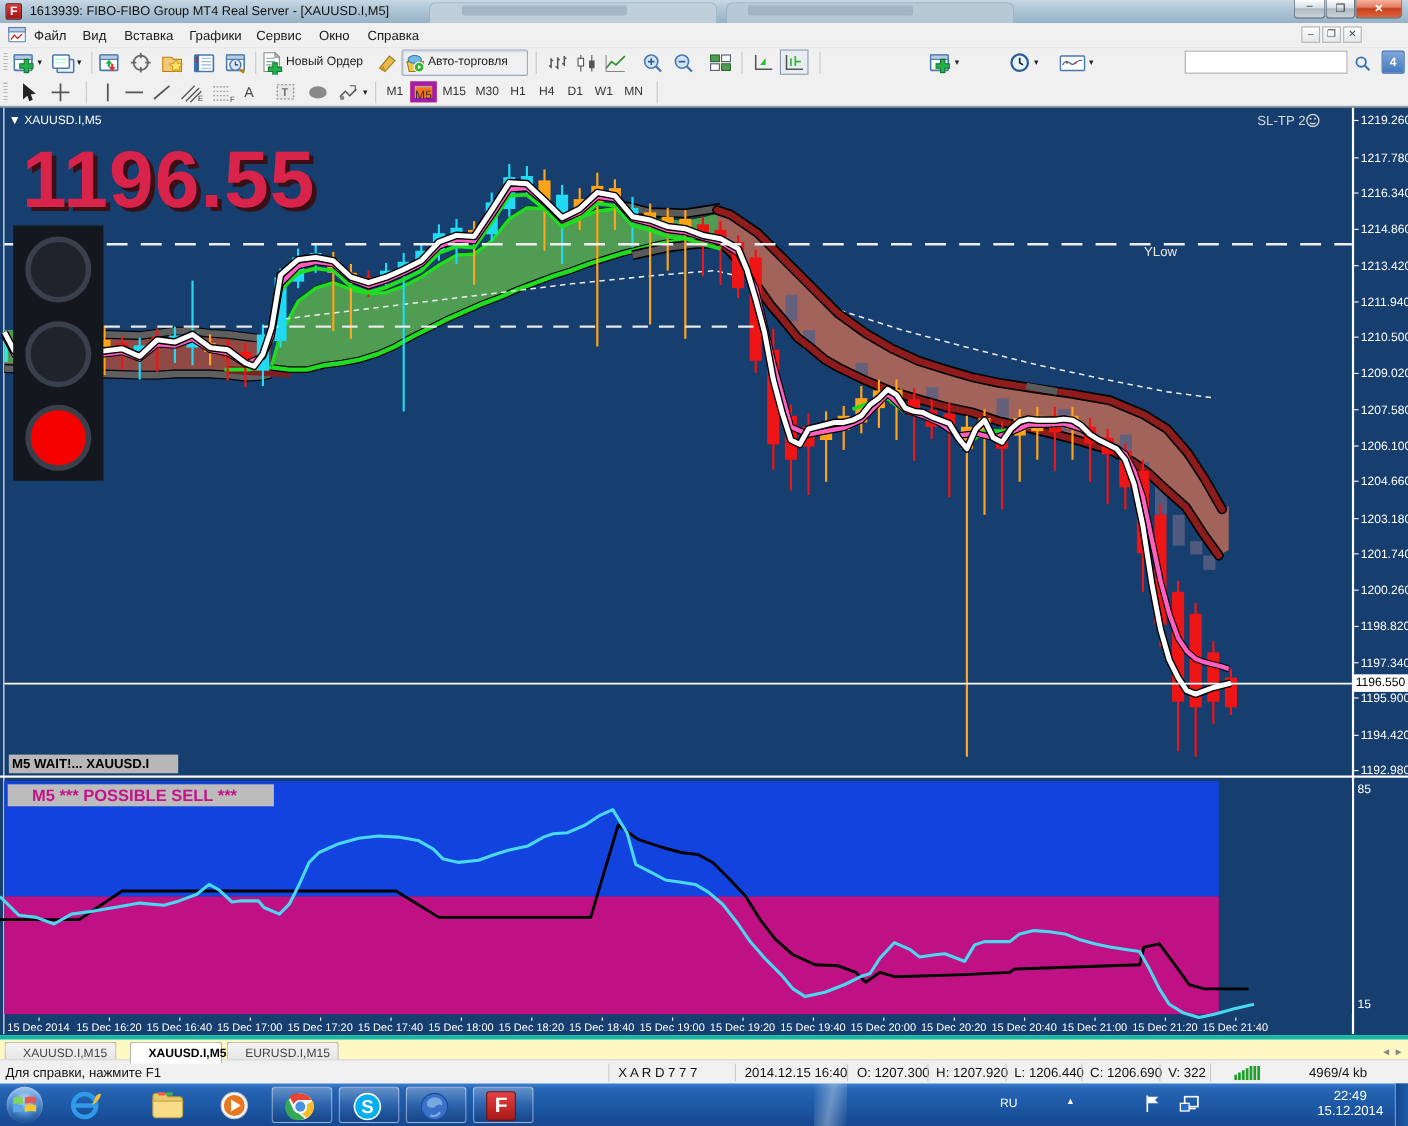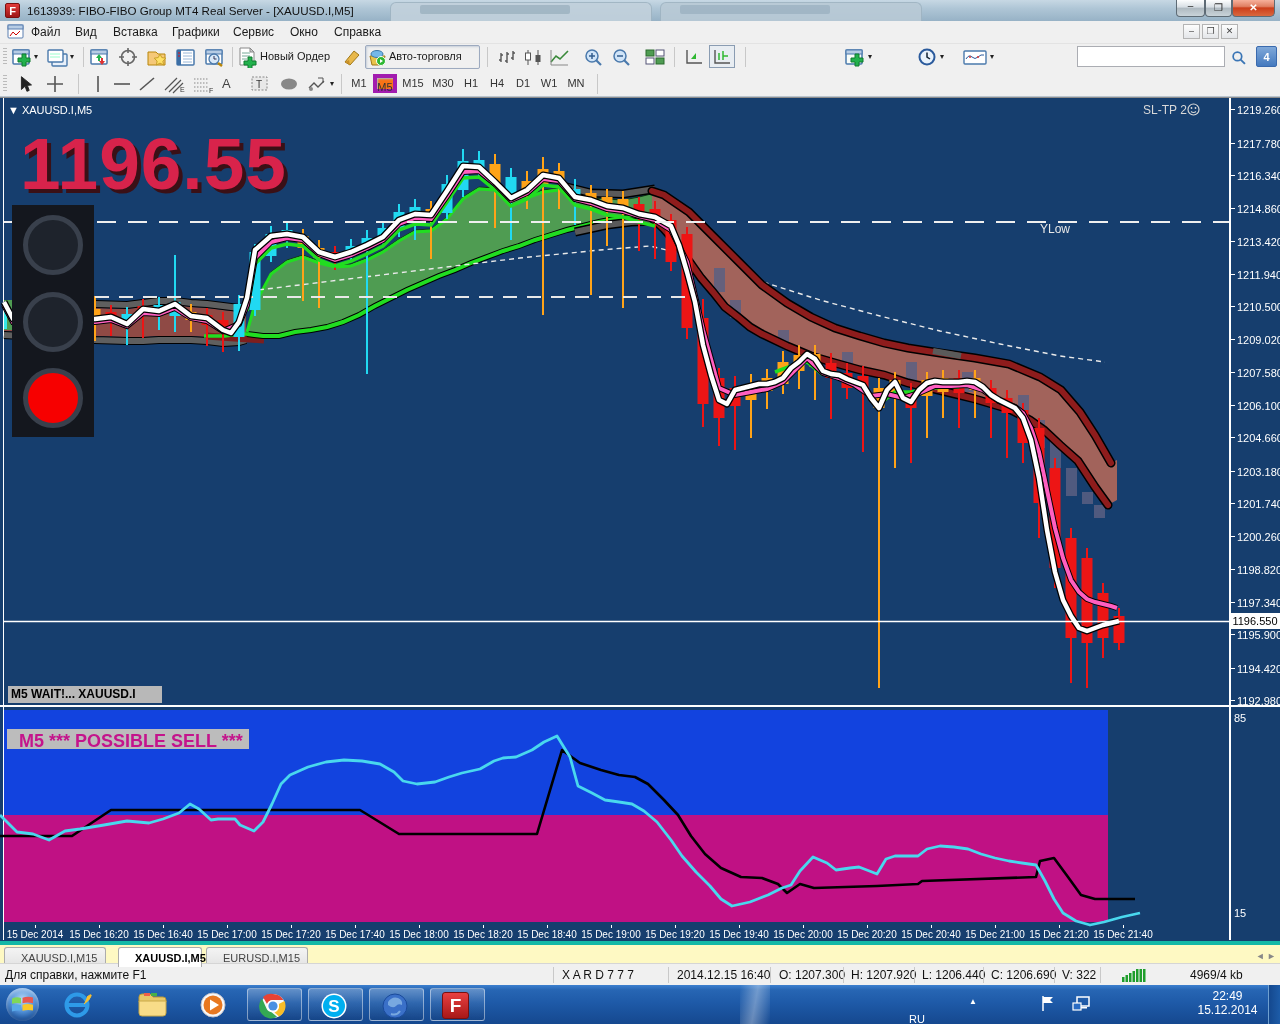--- a/index.html
+++ b/index.html
@@ -44,21 +44,21 @@
 
 .plab{position:absolute;left:1237px;font-size:11px;color:#FFF;width:60px}
 .ptick{position:absolute;left:1231px;width:4px;height:1px;background:#FFF}
 #pricebox{position:absolute;left:1230px;top:516px;width:50px;height:16px;background:#FFF;color:#000;font-size:11px;text-align:center;line-height:16px}
 
 #waitbox{position:absolute;left:8px;top:589px;width:154px;height:17px;background:#B8B8B8;color:#000;font-weight:bold;font-size:12px;padding:1px 0 0 3px}
 #oscsep{position:absolute;left:0px;top:608px;width:1280px;height:2px;background:#FFF}
 #oscpanel{position:absolute;left:4px;top:613px;width:1225px;height:212px;background:#163E6E}
 #oscblue{position:absolute;left:0px;top:0px;width:1104px;height:105px;background:#1243DF}
 #oscmag{position:absolute;left:0px;top:105px;width:1104px;height:107px;background:#C01184}
-#sellbox{position:absolute;left:3px;top:19px;width:242px;height:20px;background:#BCBCBC;color:#C4148C;font-weight:bold;font-size:18px;padding:2px 0 0 12px}
+#sellbox{position:absolute;left:3px;top:3px;width:242px;height:20px;background:#BCBCBC;color:#C4148C;font-weight:bold;font-size:15px;padding:2px 0 0 22px}
 #osc85{position:absolute;left:1234px;top:615px;font-size:11px;color:#FFF}
 #osc15{position:absolute;left:1234px;top:810px;font-size:11px;color:#FFF}
 
 #taxis{position:absolute;left:4px;top:828px;width:1276px;height:16px;color:#FFF;font-size:10px}
 .tlab{position:absolute;top:4px;width:76px;text-align:center;white-space:nowrap}
 .ttick{position:absolute;top:0;width:1px;height:3px;background:#FFF}
 
 #tabsrow{left:0;top:941px;width:1280px;height:22px;background:#fef9c3;border-top:4px solid #14b8a6}
 .ctab{position:absolute;top:2px;height:20px;font-size:11px;color:#444;padding:4px 10px 0 16px;border:1px solid #ACACAC;border-bottom:none;border-radius:3px 3px 0 0;background:linear-gradient(180deg,#F4F4F4,#E2E2E2)}
 .ctab.active{background:#FFF;font-weight:bold;color:#000;z-index:2}
@@ -674,21 +674,21 @@
         <circle cx="16" cy="16" r="12" fill="#3A70C8"></circle>
         <circle cx="16" cy="16" r="12" fill="none" stroke="#1A4A9A"></circle>
         <path d="M9 12 q4-6 10-4 q5 2 4 7 q-4-2-6 1 q-3 3-8-1 z" fill="#78A8E0"></path>
         <path d="M12 24 q6 2 9-3" stroke="#78A8E0" fill="none" stroke-width="2"></path>
       </svg>
     </div>
 <div class="tbicon open" style="left:430px">
       <div style="position:absolute;left:11px;top:3px;width:27px;height:27px;background:linear-gradient(180deg,#E84040,#A81818);border-radius:3px;border:1px solid #7A0F0F;color:#FFF;font-weight:bold;font-size:19px;text-align:center;line-height:26px">F</div>
     </div>
   <div id="tray">
-    <span style="position:absolute;right:355px;top:28px">RU</span>
+    <span style="position:absolute;right:355px;top:12px">RU</span>
     <span style="position:absolute;right:303px;top:12px;font-size:8px">▲</span>
     <svg style="position:absolute;right:223px;top:10px" width="17" height="17" viewBox="0 0 17 17">
         <path d="M3 1 V16" stroke="#FFF" stroke-width="1.5"></path>
         <path d="M3 2 L13 2 L10 5 L13 8 L3 8 Z" fill="#FFF"></path>
       </svg>
     <svg style="position:absolute;right:188px;top:10px" width="20" height="17" viewBox="0 0 20 17">
         <rect x="5" y="2" width="12" height="9" fill="none" stroke="#FFF" stroke-width="1.5"></rect>
         <rect x="7" y="12" width="8" height="1.5" fill="#FFF"></rect>
         <rect x="1" y="8" width="8" height="7" fill="#2A6CC4" stroke="#FFF" stroke-width="1.2"></rect>
       </svg>

